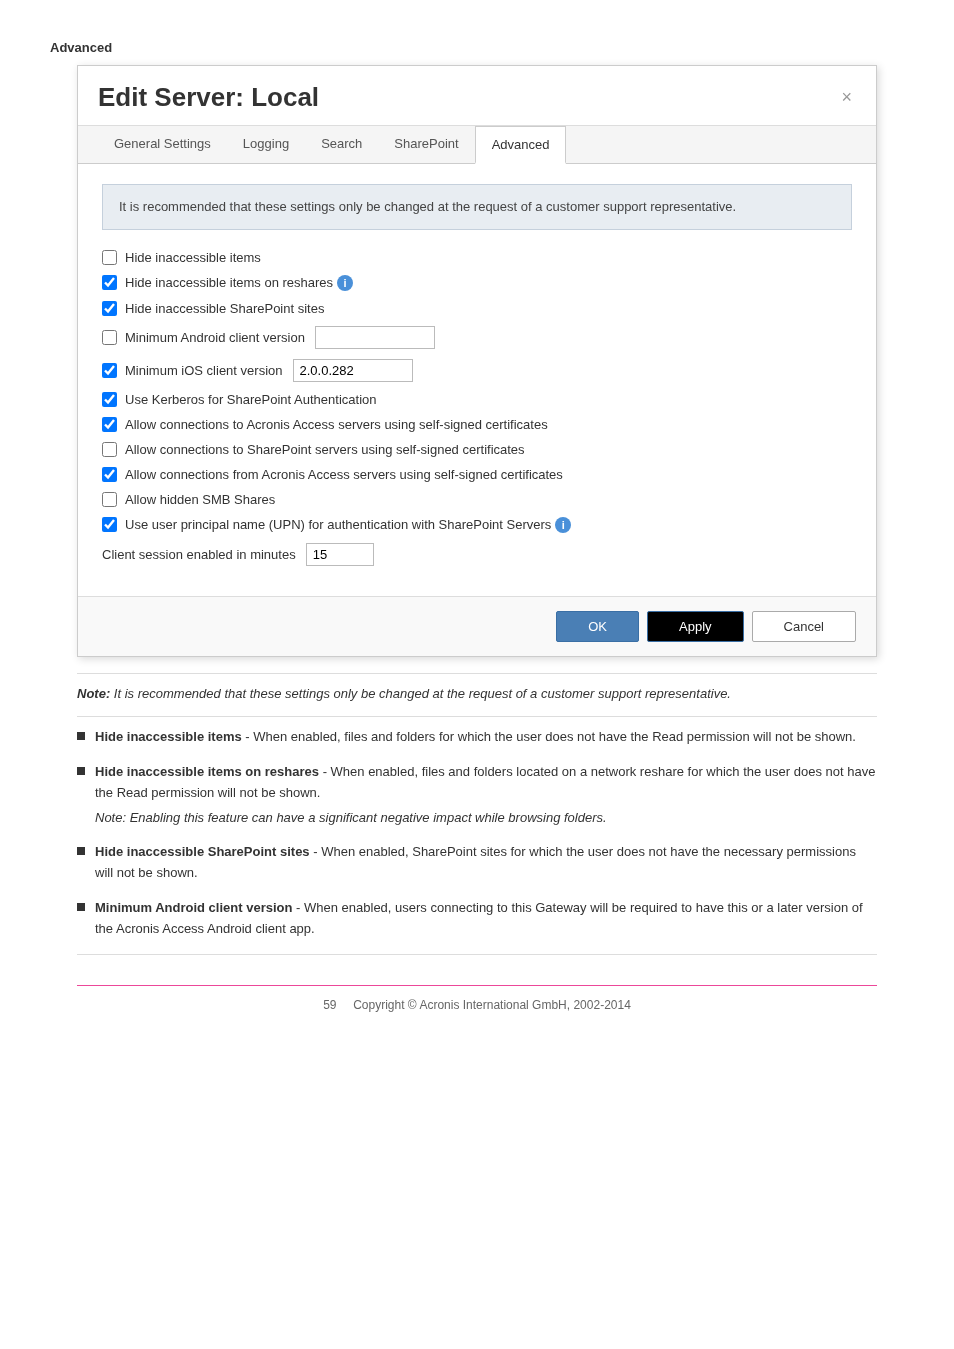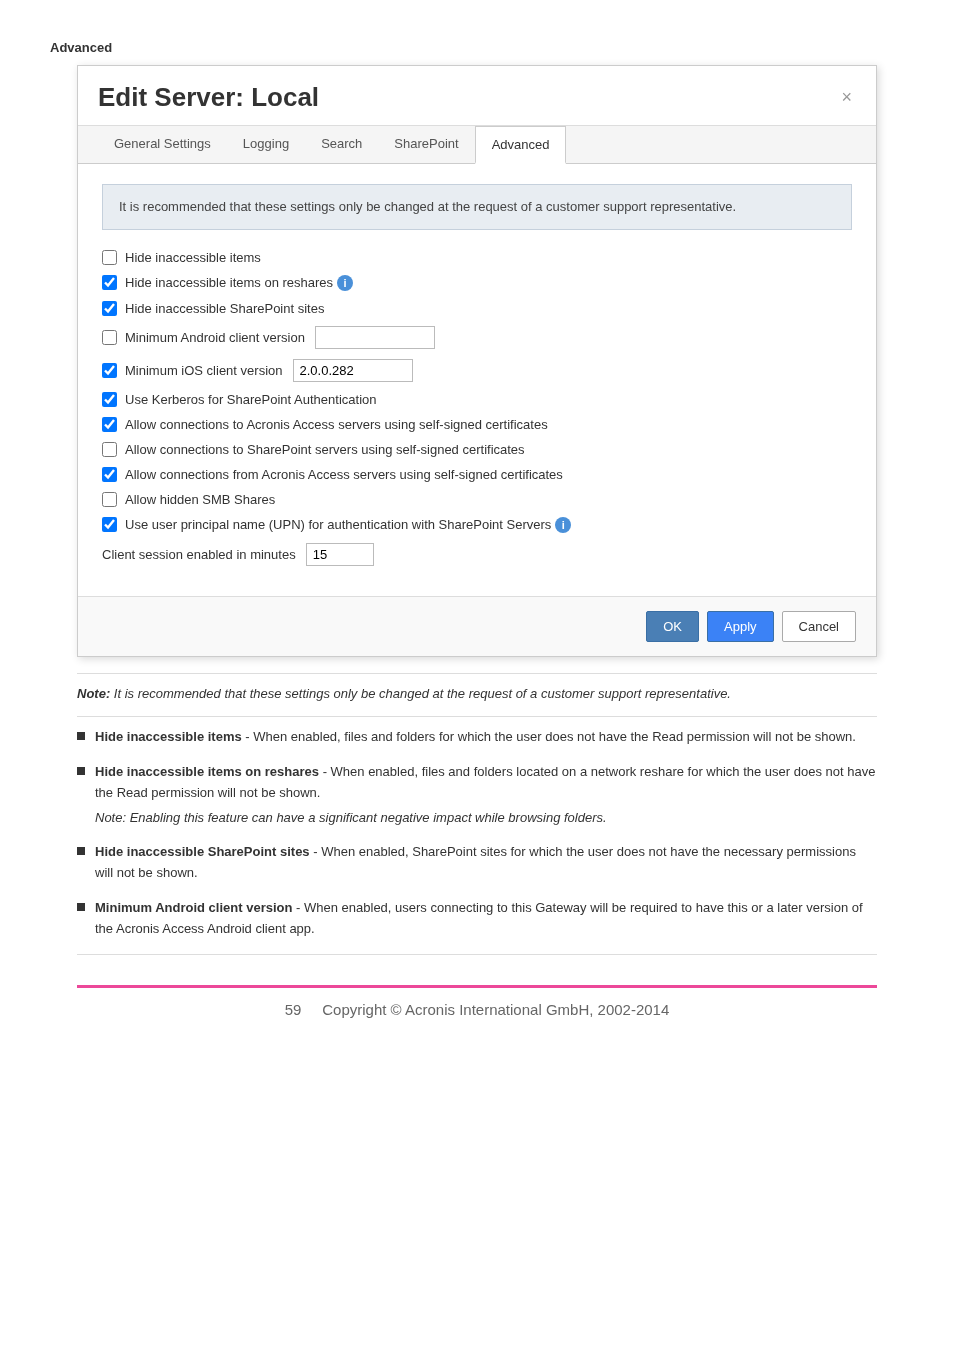--- a/index.html
+++ b/index.html
@@ -129,35 +129,35 @@
     .dialog-footer {
       border-top: 1px solid #ddd;
       padding: 14px 20px;
       display: flex;
       justify-content: flex-end;
       gap: 8px;
       background: #f9f9f9;
     }
 
     .btn {
-      padding: 7px 16px;
+      padding: 7px 31px;
       font-size: 13px;
       cursor: pointer;
       border: 1px solid #aaa;
       border-radius: 2px;
     }
 
     .btn-primary {
       background: #4a7fb5;
       color: white;
       border-color: #3a6fa5;
     }
 
     .btn-apply {
-      background: #3b82f6;
+      background: #000000;
       color: white;
       border-color: #3a6fa5;
     }
 
     .btn-cancel {
       background: #fff;
       color: #333;
     }
 
     .note-section {
@@ -199,23 +199,23 @@
 
     .bullet-list li .item-note {
       font-style: italic;
       display: block;
       margin-top: 4px;
     }
 
     .footer-bar {
       text-align: center;
       margin-top: 30px;
-      font-size: 15px;
+      font-size: 12px;
       color: #666;
-      border-top: 3px solid #ec4899;
+      border-top: 1px solid #ec4899;
       padding-top: 10px;
       width: 800px;
       margin-left: auto;
       margin-right: auto;
     }
 
     .separator-line {
       border: none;
       border-top: 1px solid #ddd;
       margin: 10px 0;

